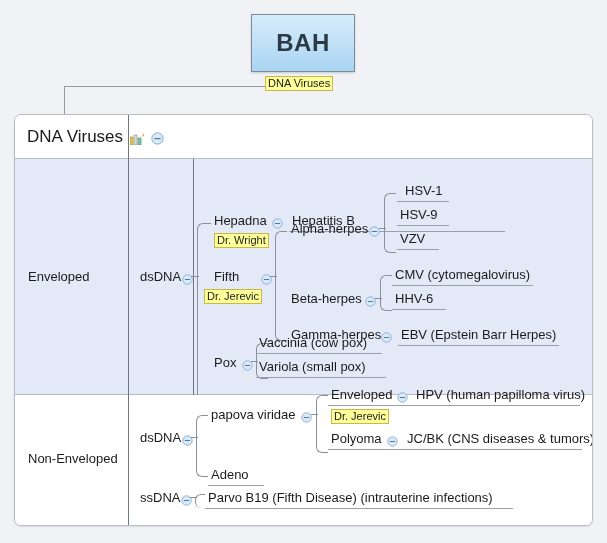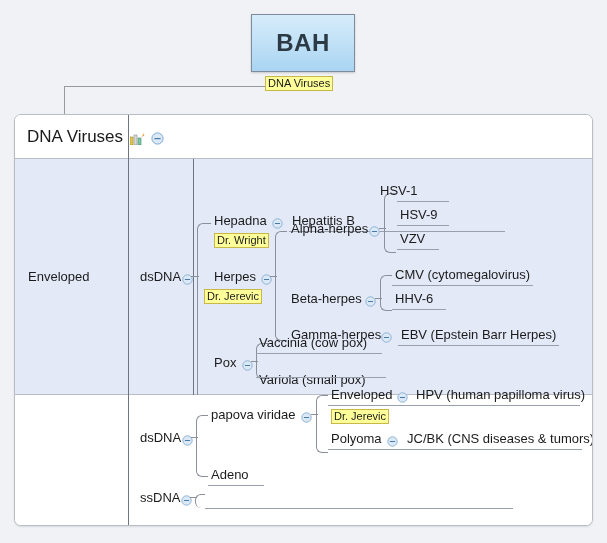--- a/index.html
+++ b/index.html
@@ -159,21 +159,21 @@
     <span class="mini-minus" style="left:257px;top:56px;">
       <svg viewBox="0 0 11 11" width="11" height="11">
           <circle cx="5.5" cy="5.5" r="4.7" fill="#dbe9f7" stroke="#86abd0" stroke-width=".9"></circle>
           <rect x="2.9" y="5" width="5.2" height="1" fill="#4a7aa8"></rect>
         </svg>
     </span>
     <div class="tagpos tag" style="left:199px;top:74px;">Dr. Wright</div>
     <div class="leaf" style="left:277px;top:54px;">Hepatitis B</div>
     <div class="underline" style="left:274px;top:72px;width:216px;"></div>
 
-    <div class="node-label" style="left:199px;top:110px;">Herpes</div>
+    <div class="node-label" style="left:199px;top:110px;">Fifth</div>
     <span class="mini-minus" style="left:246px;top:112px;">
       <svg viewBox="0 0 11 11" width="11" height="11">
           <circle cx="5.5" cy="5.5" r="4.7" fill="#dbe9f7" stroke="#86abd0" stroke-width=".9"></circle>
           <rect x="2.9" y="5" width="5.2" height="1" fill="#4a7aa8"></rect>
         </svg>
     </span>
     <div class="tagpos tag" style="left:189px;top:130px;">Dr. Jerevic</div>
 
     <div class="bracket" style="left:260px;top:72px;width:12px;height:110px;"></div>
     <div class="stub" style="left:255px;top:117px;width:7px;"></div>
@@ -181,21 +181,21 @@
     <div class="node-label" style="left:276px;top:62px;">Alpha-herpes</div>
     <span class="mini-minus" style="left:354px;top:64px;">
       <svg viewBox="0 0 11 11" width="11" height="11">
           <circle cx="5.5" cy="5.5" r="4.7" fill="#dbe9f7" stroke="#86abd0" stroke-width=".9"></circle>
           <rect x="2.9" y="5" width="5.2" height="1" fill="#4a7aa8"></rect>
         </svg>
     </span>
 
     <div class="bracket" style="left:369px;top:34px;width:12px;height:60px;"></div>
     <div class="stub" style="left:364px;top:69px;width:7px;"></div>
-    <div class="leaf" style="left:365px;top:24px;">HSV-1</div>
+    <div class="leaf" style="left:390px;top:24px;">HSV-1</div>
     <div class="underline" style="left:382px;top:42px;width:52px;"></div>
     <div class="leaf" style="left:385px;top:48px;">HSV-9</div>
     <div class="underline" style="left:382px;top:66px;width:52px;"></div>
     <div class="leaf" style="left:385px;top:72px;">VZV</div>
     <div class="underline" style="left:382px;top:90px;width:42px;"></div>
 
     <div class="node-label" style="left:276px;top:132px;">Beta-herpes</div>
     <span class="mini-minus" style="left:350px;top:134px;">
       <svg viewBox="0 0 11 11" width="11" height="11">
           <circle cx="5.5" cy="5.5" r="4.7" fill="#dbe9f7" stroke="#86abd0" stroke-width=".9"></circle>
@@ -223,28 +223,29 @@
     <span class="mini-minus" style="left:227px;top:198px;">
       <svg viewBox="0 0 11 11" width="11" height="11">
           <circle cx="5.5" cy="5.5" r="4.7" fill="#dbe9f7" stroke="#86abd0" stroke-width=".9"></circle>
           <rect x="2.9" y="5" width="5.2" height="1" fill="#4a7aa8"></rect>
         </svg>
     </span>
     <div class="bracket" style="left:241px;top:184px;width:12px;height:36px;"></div>
     <div class="stub" style="left:236px;top:202px;width:7px;"></div>
     <div class="leaf" style="left:244px;top:176px;">Vaccinia (cow pox)</div>
     <div class="underline" style="left:241px;top:194px;width:126px;"></div>
-    <div class="leaf" style="left:244px;top:200px;margin-top:13px;">Variola (small pox)</div>
+    <div class="leaf" style="left:244px;top:200px;">Variola (small pox)</div>
     <div class="underline" style="left:241px;top:218px;width:130px;"></div>
   </div>
 
   <div id="row-nonenv" class="row">
 
     <div class="col-div" style="left:113px;height:131px;"></div>
 
+    <div class="cat-label" style="left:13px;top:56px;">Non-Enveloped</div>
 
     <div class="node-label" style="left:125px;top:35px;">dsDNA</div>
     <span class="mini-minus" style="left:167px;top:37px;">
       <svg viewBox="0 0 11 11" width="11" height="11">
           <circle cx="5.5" cy="5.5" r="4.7" fill="#dbe9f7" stroke="#86abd0" stroke-width=".9"></circle>
           <rect x="2.9" y="5" width="5.2" height="1" fill="#4a7aa8"></rect>
         </svg>
     </span>
     <div class="bracket" style="left:181px;top:20px;width:12px;height:62px;"></div>
     <div class="stub" style="left:176px;top:42px;width:7px;"></div>
@@ -284,16 +285,17 @@
 
     <div class="node-label" style="left:125px;top:95px;">ssDNA</div>
     <span class="mini-minus" style="left:166px;top:97px;">
       <svg viewBox="0 0 11 11" width="11" height="11">
           <circle cx="5.5" cy="5.5" r="4.7" fill="#dbe9f7" stroke="#86abd0" stroke-width=".9"></circle>
           <rect x="2.9" y="5" width="5.2" height="1" fill="#4a7aa8"></rect>
         </svg>
     </span>
     <div class="bracket" style="left:180px;top:99px;width:10px;height:14px;border-bottom:none;"></div>
     <div class="stub" style="left:175px;top:102px;width:7px;"></div>
+    <div class="leaf" style="left:193px;top:95px;">Parvo B19 (Fifth Disease) (intrauterine infections)</div>
     <div class="underline" style="left:190px;top:113px;width:308px;"></div>
   </div>
 
 </div>
 
 </body></html>

